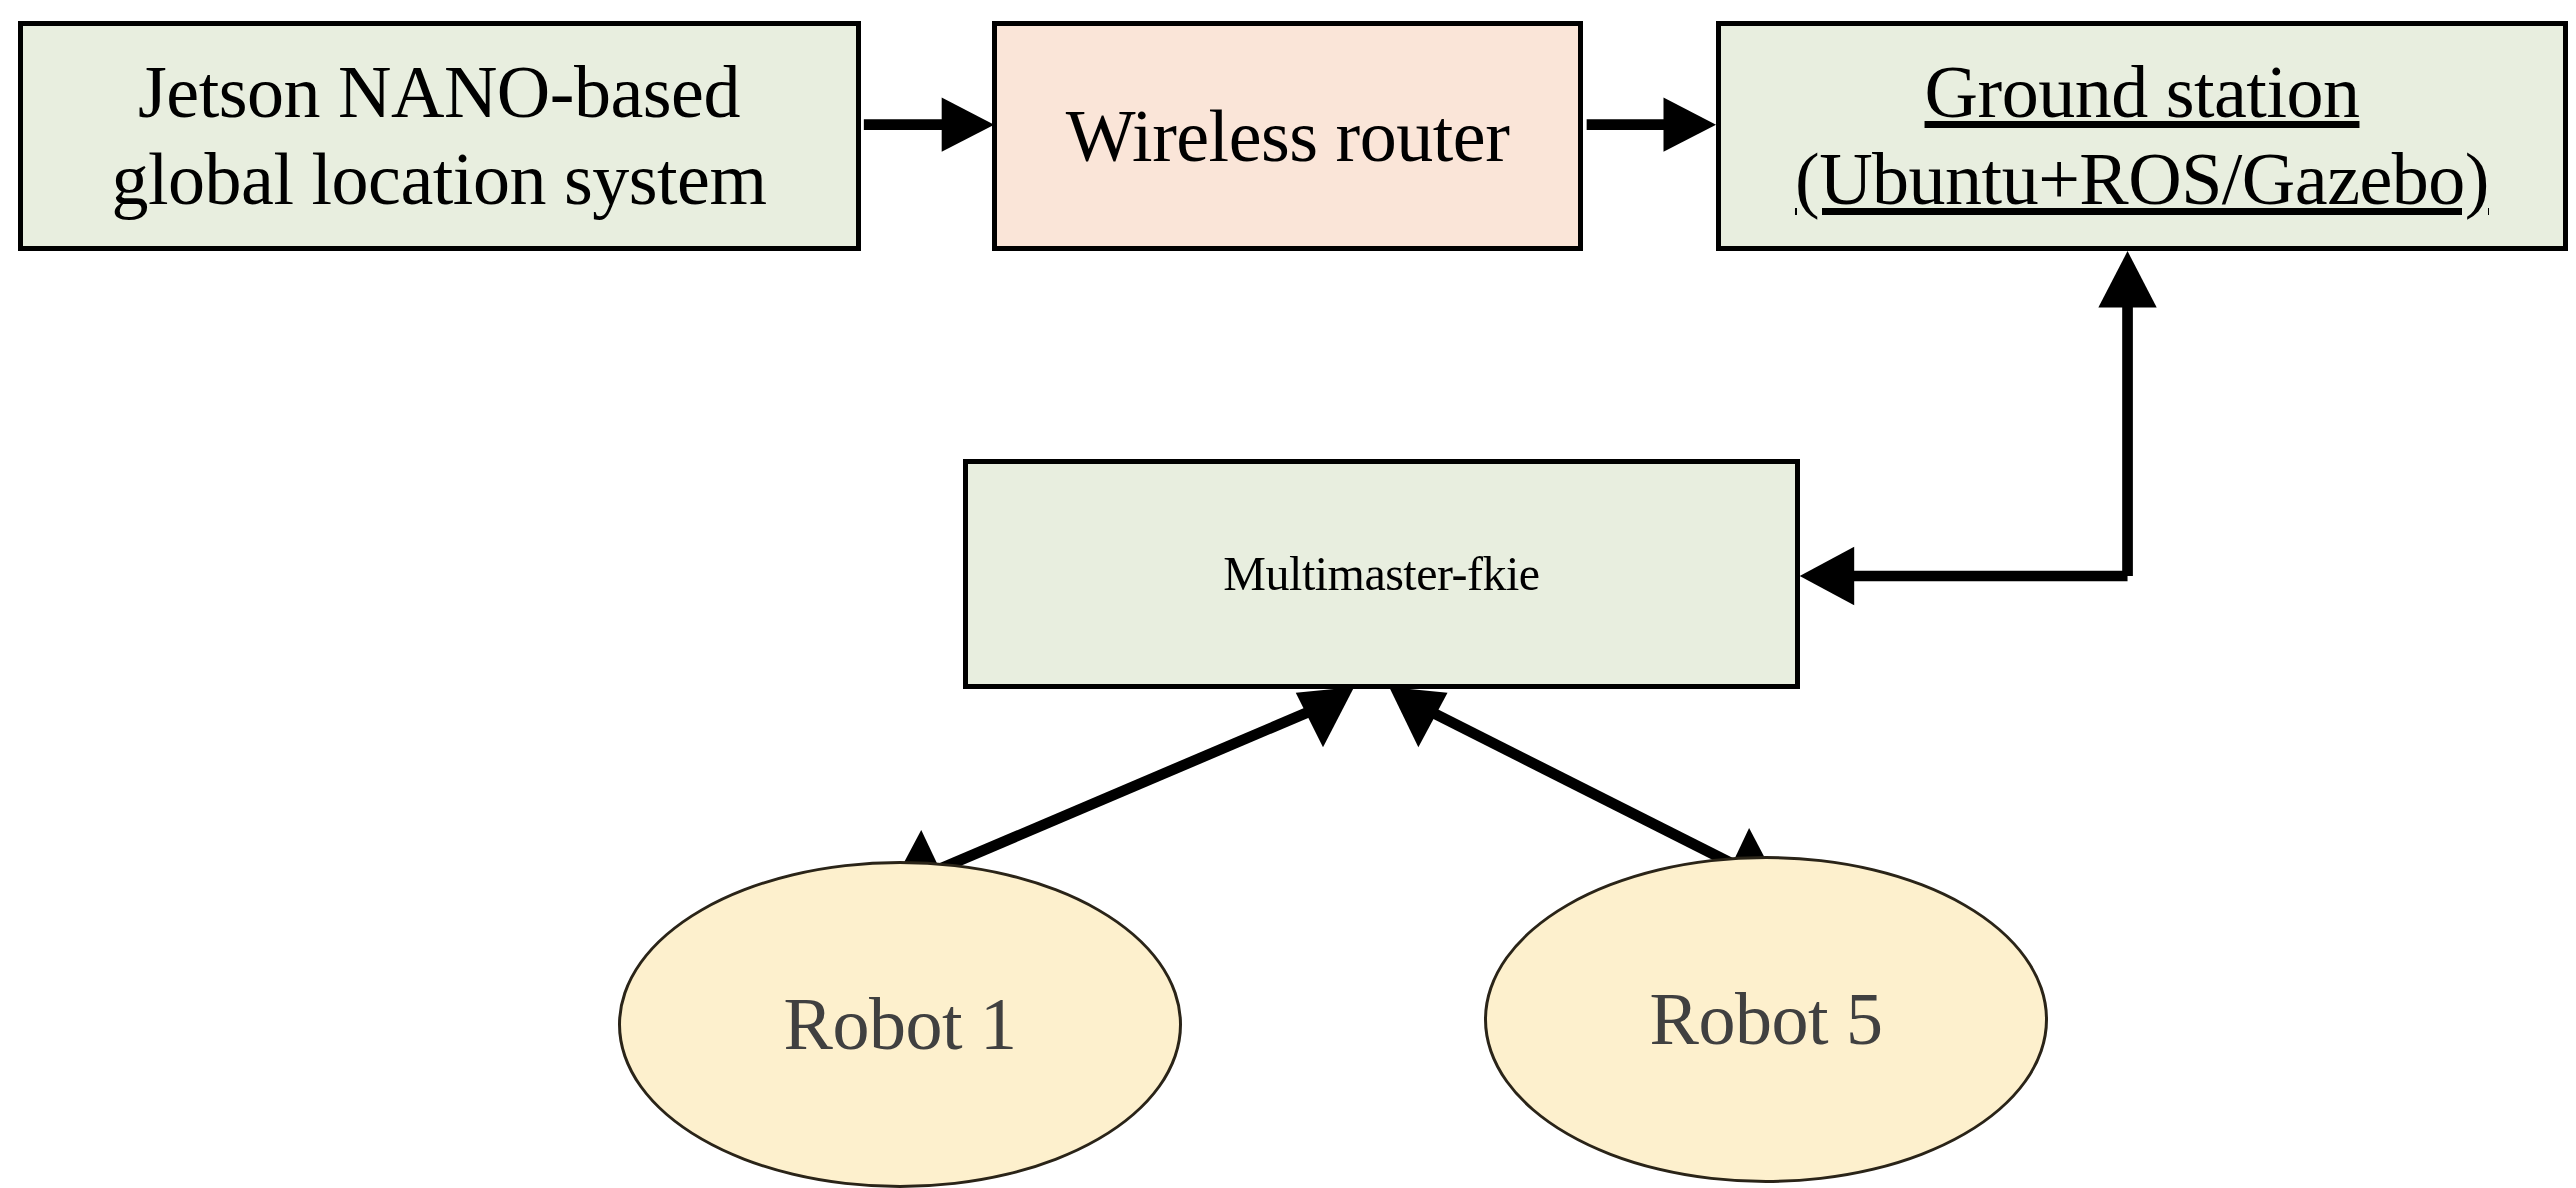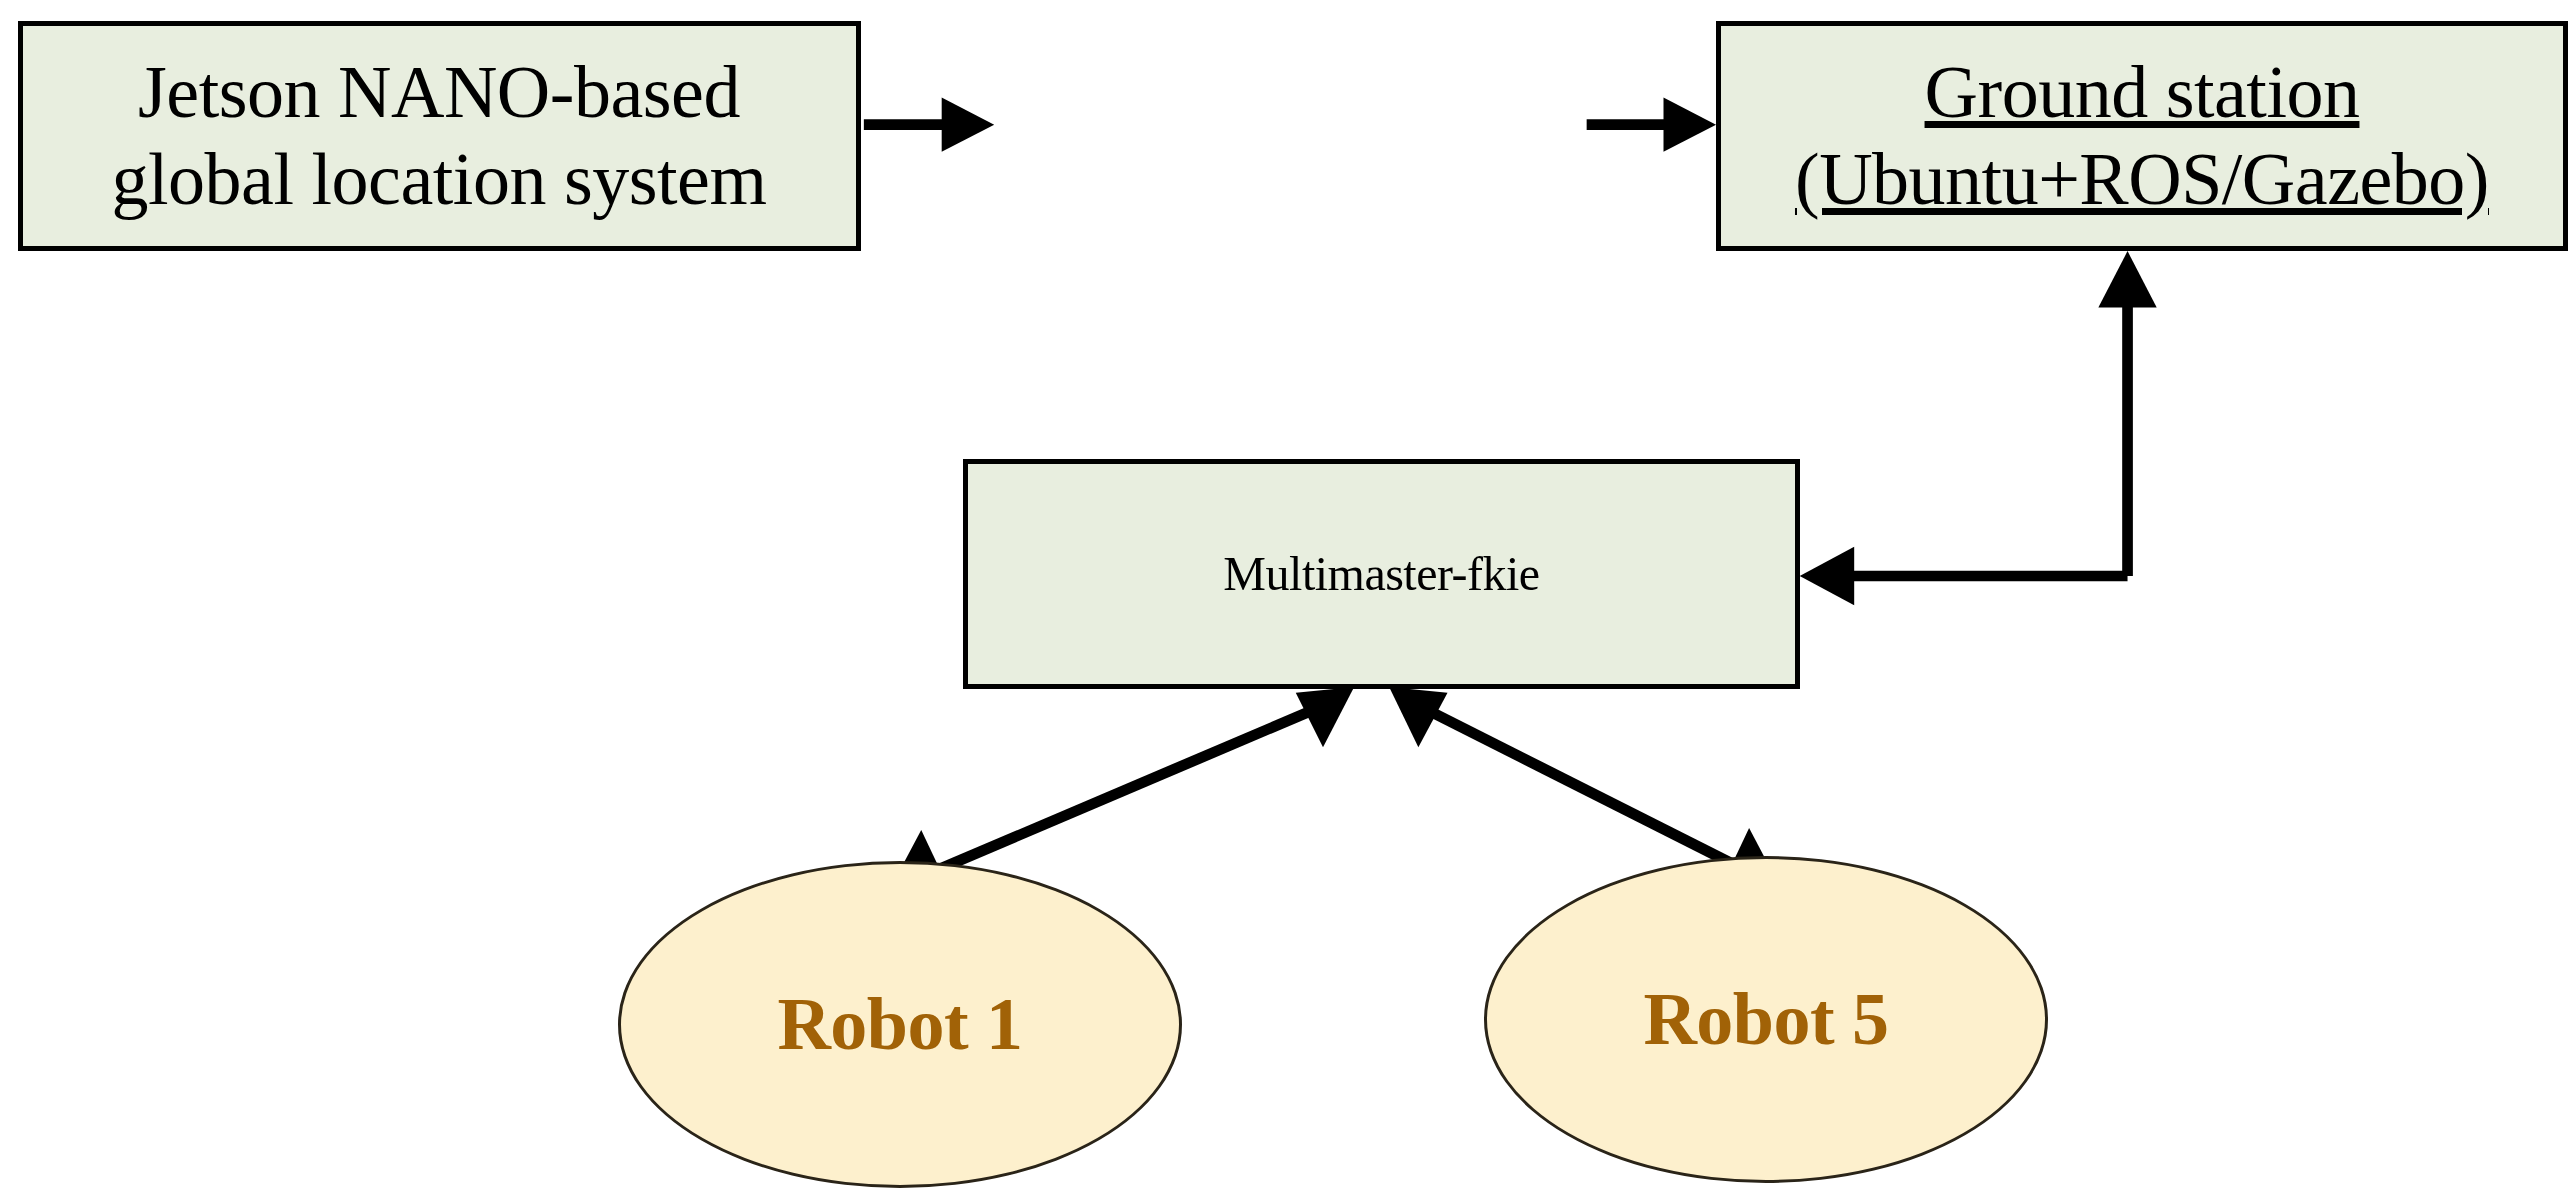--- a/index.html
+++ b/index.html
@@ -44,24 +44,23 @@
   }
   .node-ellipse {
     position: absolute;
     box-sizing: border-box;
     border: 3.9px solid #2a2418;
     border-radius: 50%;
     display: flex;
     align-items: center;
     justify-content: flex-start;
     text-align: center;
-    color: #a16207;
+    color: #404040;
     font-family: "Liberation Serif", "DejaVu Serif", serif;
     z-index: 2;
-    font-weight: bold;
   }
   #box-jetson   { left: 17.5px;   top: 21.4px;  width: 843px; height: 230px; font-size: 74px; }
   #box-router   { left: 992px; top: 21.4px;  width: 591px; height: 230px; font-size: 74px; }
   #box-ground   { left: 1716px; top: 21.4px;  width: 852px; height: 230px; font-size: 74px; text-decoration: underline; }
   #box-multimaster { left: 963px; top: 459px; width: 837px; height: 230px; font-size: 48px; }
   #ellipse-robot1 { left: 618px;  top: 861px; width: 564px; height: 327px; font-size: 74px; }
   #ellipse-robot2 { left: 1484px; top: 856px; width: 564px; height: 327px; font-size: 74px; }
 </style>
 </head>
 <body>
@@ -106,20 +105,23 @@
 
       <polygon points="1830,912 1772,906 1798,851" fill="#000000"></polygon>
     </g>
   </svg>
 
   <div class="node-box" id="box-jetson" style="background:#E8EEDF;">
     <span class="node-label">Jetson NANO-based
 global location system</span>
   </div>
 
+  <div class="node-box" id="box-router" style="background:#FAE5D8;">
+    <span class="node-label">Wireless router</span>
+  </div>
 
   <div class="node-box" id="box-ground" style="background:#E8EEDF;">
     <span class="node-label">Ground station
 (Ubuntu+ROS/Gazebo)</span>
   </div>
 
   <div class="node-box" id="box-multimaster" style="background:#E8EEDF;">
     <span class="node-label">Multimaster-fkie</span>
   </div>
 

